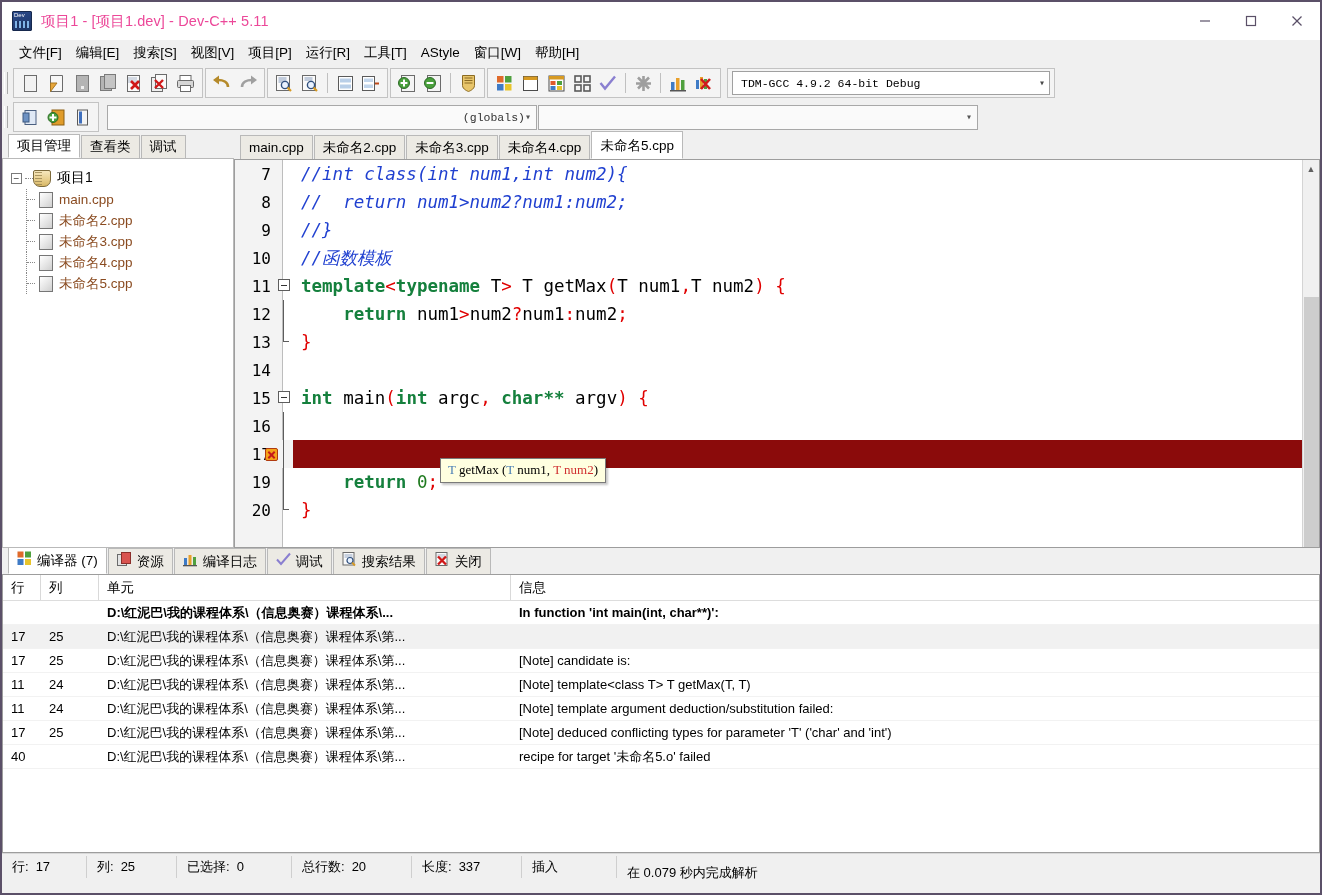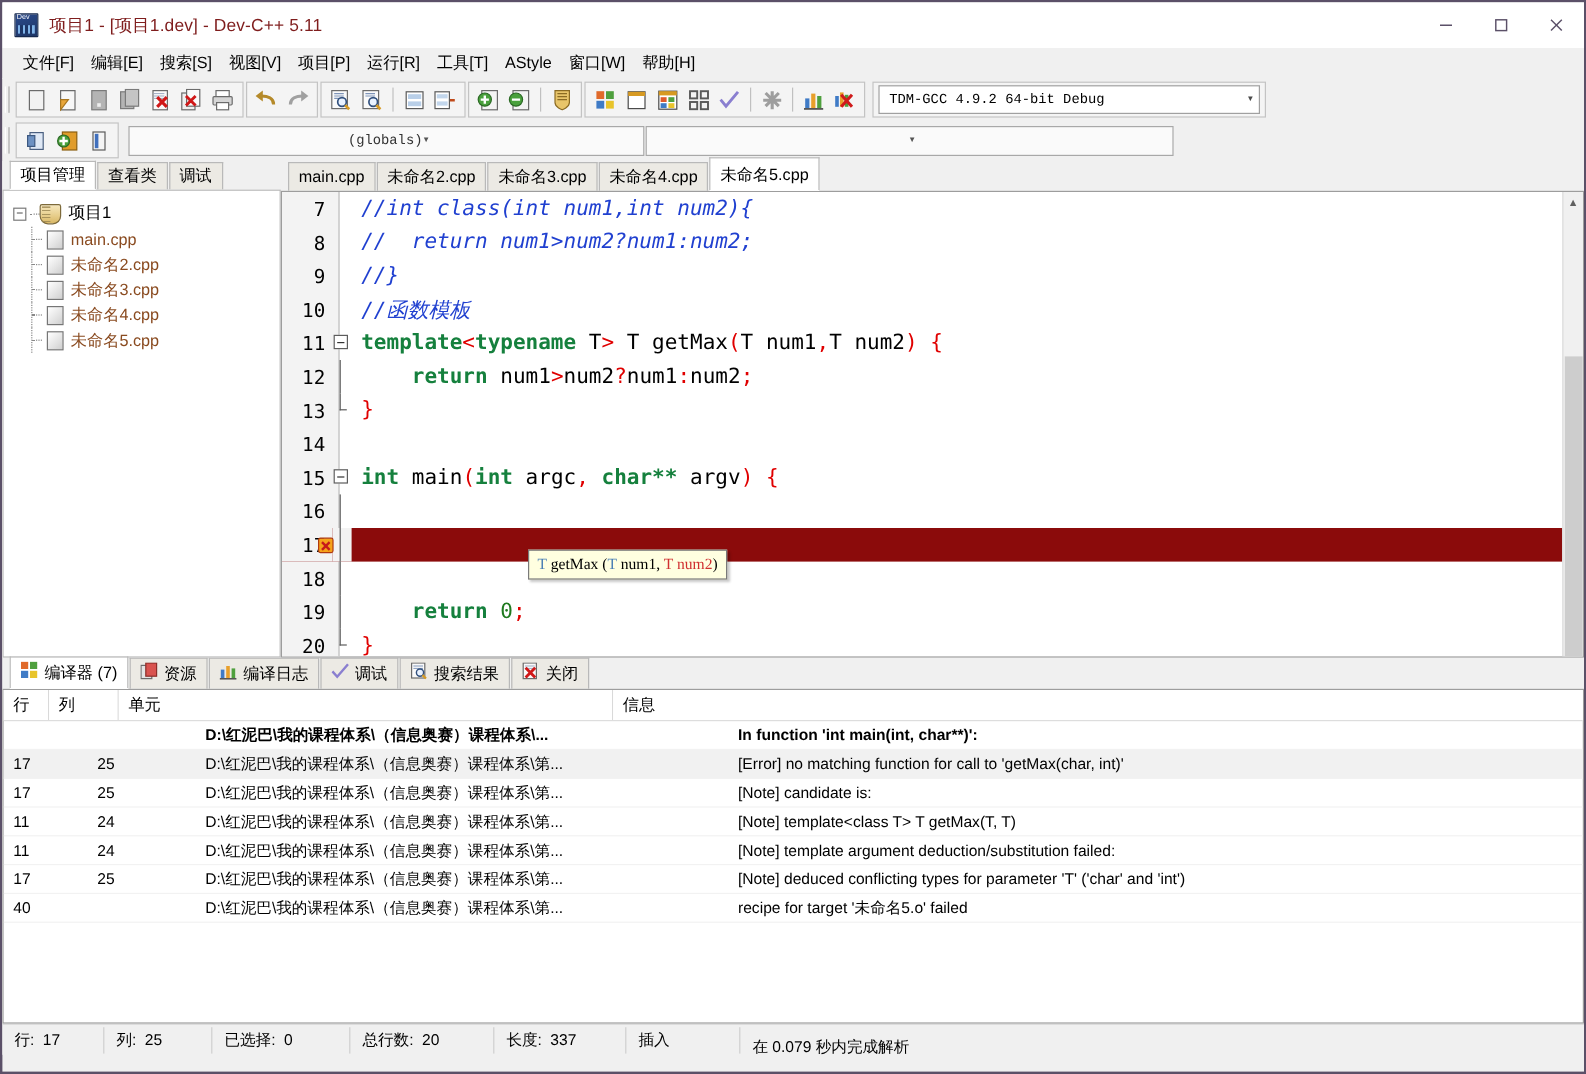--- a/index.html
+++ b/index.html
@@ -34,21 +34,21 @@
   }
   .title-icon::before {
     content: "Dev"; position: absolute; top: 0px; left: 1px;
     font-size: 6px; color: #fff; font-family: "Liberation Sans", sans-serif;
   }
   .title-icon::after {
     content: ""; position: absolute; left: 2px; bottom: 2px;
     width: 14px; height: 7px;
     background: repeating-linear-gradient(90deg,#7fb3e8 0 2px,#1d3566 2px 4px);
   }
-  .title-text { font-size: 14.5px; color: #7f1d1d; letter-spacing: .1px; }
+  .title-text { font-size: 14.5px; color: #ec4899; letter-spacing: .1px; }
   .win-controls { position: absolute; right: 0; top: 0; height: 38px; display: flex; }
   .win-btn {
     width: 46px; height: 38px; display: flex; align-items: center; justify-content: center;
     color: #5b5068; font-size: 15px; line-height: 1;
   }
   .win-btn svg { display: block; }
 
   
   .menubar {
     height: 26px; display: flex; align-items: center;
@@ -84,21 +84,21 @@
   .tb-select {
     height: 24px; border: 1px solid #a0a0a0; background: #fff;
     display: flex; align-items: center; justify-content: space-between;
     font-family: "Liberation Mono", monospace; font-size: 11.5px; color: #000;
     padding: 0 4px 0 8px;
   }
   .tb-select .caret { color: #4a4a4a; font-size: 10px; margin-left: 6px; }
 
   .combo {
     height: 25px; border: 1px solid #a8a8a8; background: #fafafa;
-    display: flex; align-items: center; justify-content: center;
+    display: flex; align-items: center; justify-content: flex-end;
     font-family: "Liberation Mono", monospace; font-size: 11.5px; color: #333;
     padding: 0 5px 0 9px;
   }
   .combo .caret { color: #555; font-size: 10px; }
 
   
   .main {
     display: flex; height: 414px;
     background: #f0f0f0;
   }
@@ -249,21 +249,21 @@
   }
   .tbl-head { display: flex; height: 26px; background: #fff; border-bottom: 1px solid #ddd; }
   .th {
     font-size: 13.5px; color: #000; display: flex; align-items: center;
     padding-left: 8px; border-right: 1px solid #d9d9d9; background: #fff;
   }
   .c-line { width: 38px; }
   .c-col  { width: 58px; }
   .c-unit { width: 412px; }
   .c-msg  { flex: 1; border-right: none; }
-  .trow { display: flex; height: 24px; align-items: center; border-bottom: 1px solid #f2f2f2; gap: 32px; }
+  .trow { display: flex; height: 24px; align-items: center; border-bottom: 1px solid #f2f2f2; }
   .trow.alt { background: #f1f1f1; }
   .td {
     font-size: 13px; color: #000; display: flex; align-items: center; height: 24px;
     padding-left: 8px; overflow: hidden; white-space: nowrap;
   }
   .td.c-line, .td.c-col { justify-content: flex-start; }
   .trow.head-row .td { font-weight: bold; }
 
   
   .statusbar {
@@ -669,25 +669,20 @@
             <span class="fold"><span class="fold-line"></span></span>
             <span class="code-text"></span>
           </div>
 
           <div class="code-line err-line">
             <span class="ln" style="color:#000;background:#f3f3f3;height:28px;display:flex;align-items:center;justify-content:flex-end;">17</span>
             <span class="fold" style="background:#f3f3f3;"><span class="fold-line"></span></span>
             <span class="bug-icon" style="left:30px;right:auto;"></span>
           </div>
 
-          <div class="code-line">
-            <span class="ln">18</span>
-            <span class="fold"><span class="fold-line"></span></span>
-            <span class="code-text"></span>
-          </div>
 
           <div class="code-line">
             <span class="ln">19</span>
             <span class="fold"><span class="fold-line"></span></span>
             <span class="code-text">    <span class="kw">return</span> <span class="num">0</span><span class="op">;</span></span>
           </div>
 
           <div class="code-line">
             <span class="ln">20</span>
             <span class="fold"><span class="fold-end"></span></span>
@@ -783,21 +778,20 @@
       <div class="trow head-row">
         <div class="td c-line"></div>
         <div class="td c-col"></div>
         <div class="td c-unit">D:\红泥巴\我的课程体系\（信息奥赛）课程体系\...</div>
         <div class="td c-msg">In function 'int main(int, char**)':</div>
       </div>
       <div class="trow alt">
         <div class="td c-line">17</div>
         <div class="td c-col">25</div>
         <div class="td c-unit">D:\红泥巴\我的课程体系\（信息奥赛）课程体系\第...</div>
-        <div class="td c-msg">[Error] no matching function for call to 'getMax(char, int)'</div>
       </div>
       <div class="trow">
         <div class="td c-line">17</div>
         <div class="td c-col">25</div>
         <div class="td c-unit">D:\红泥巴\我的课程体系\（信息奥赛）课程体系\第...</div>
         <div class="td c-msg">[Note] candidate is:</div>
       </div>
       <div class="trow">
         <div class="td c-line">11</div>
         <div class="td c-col">24</div>

